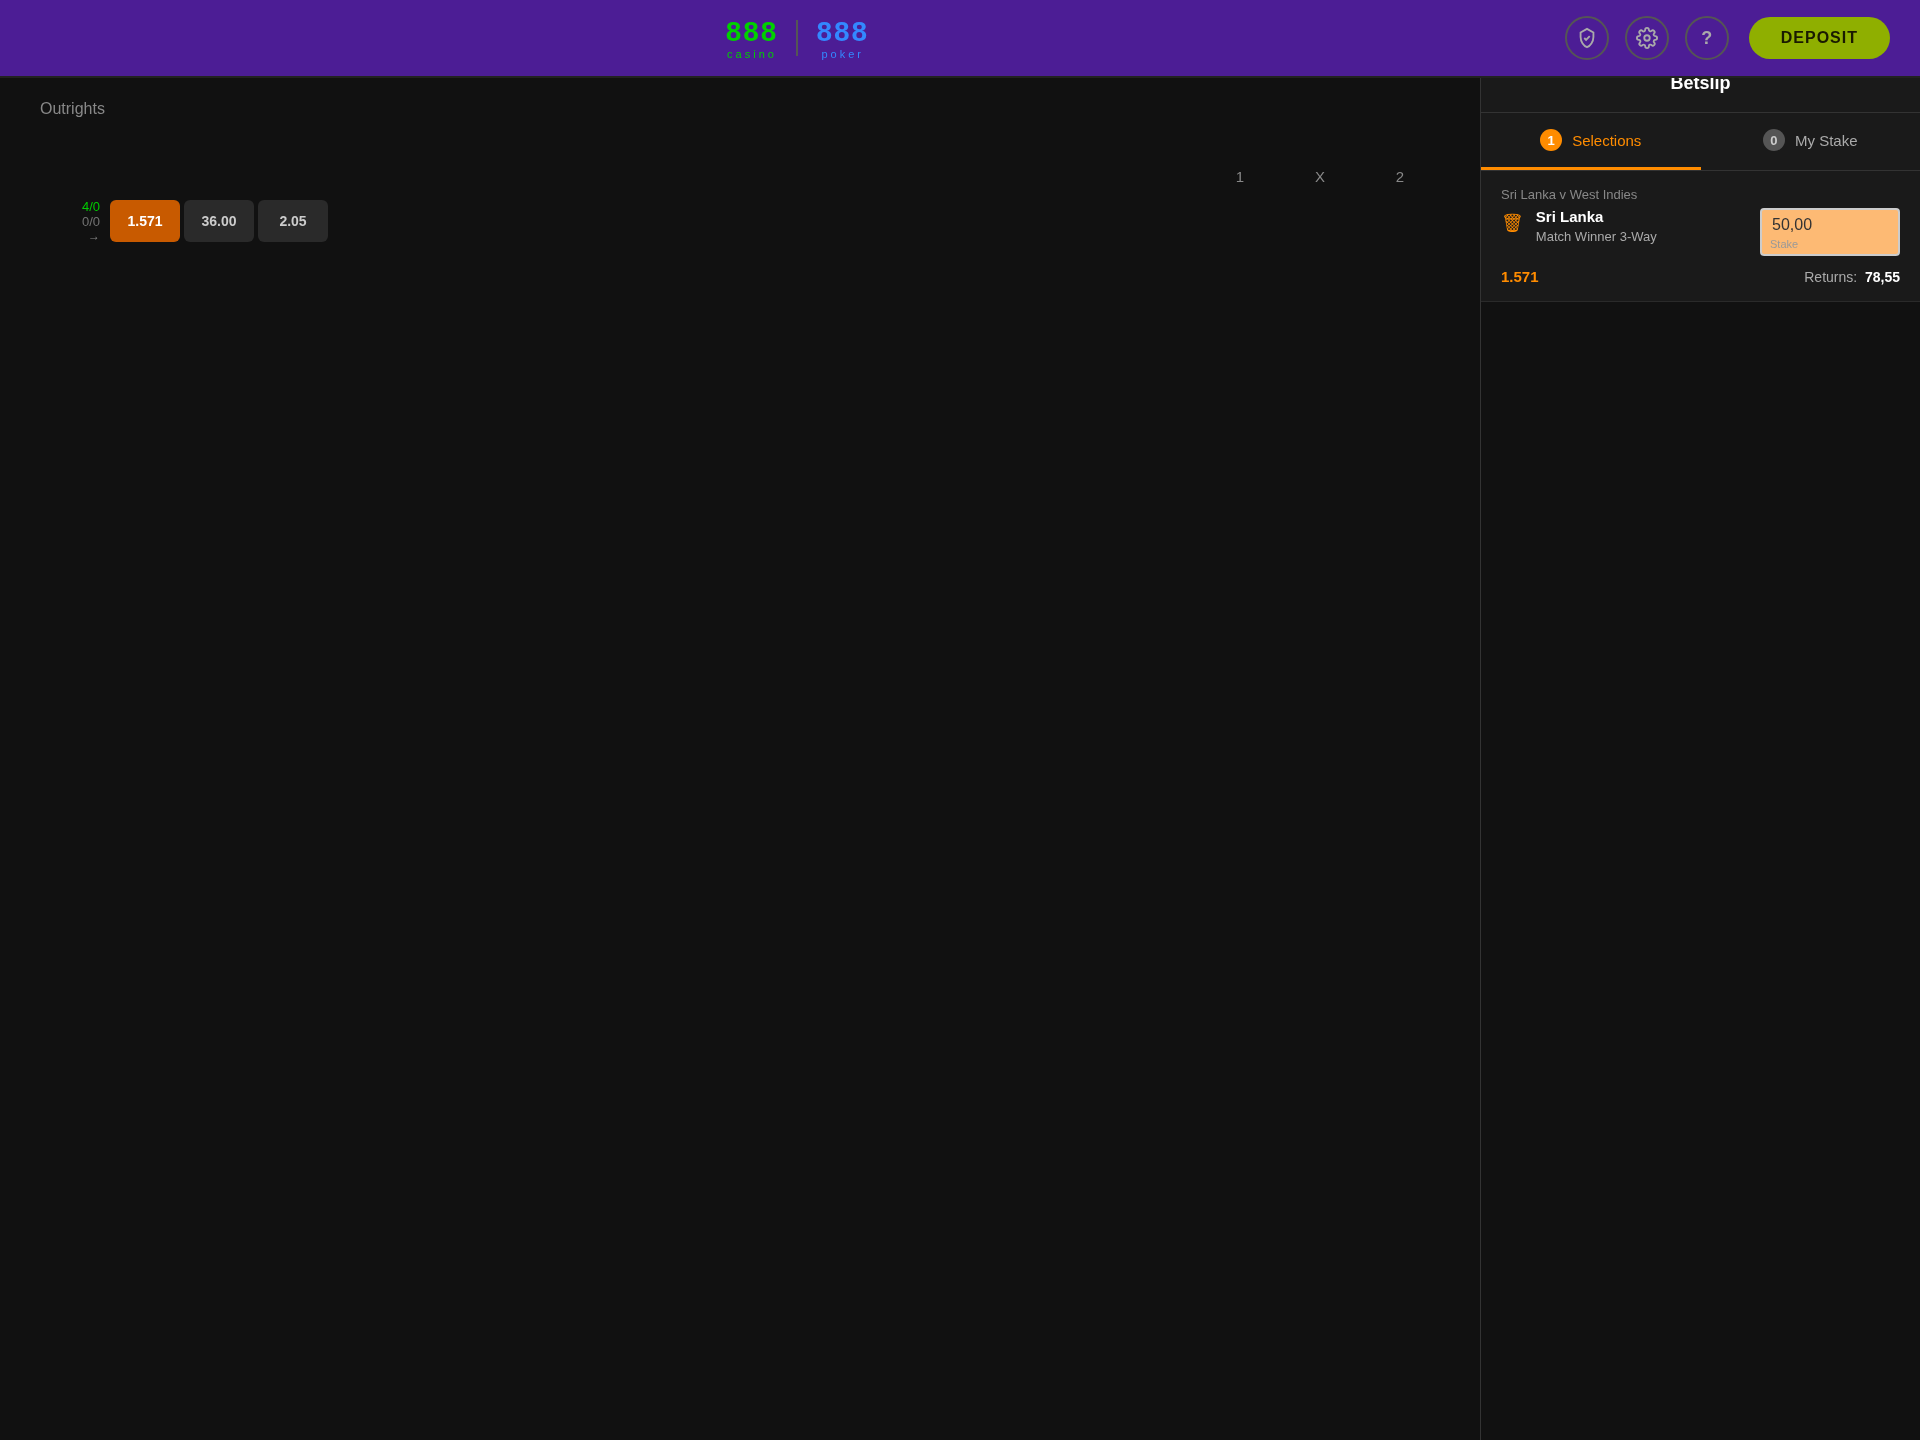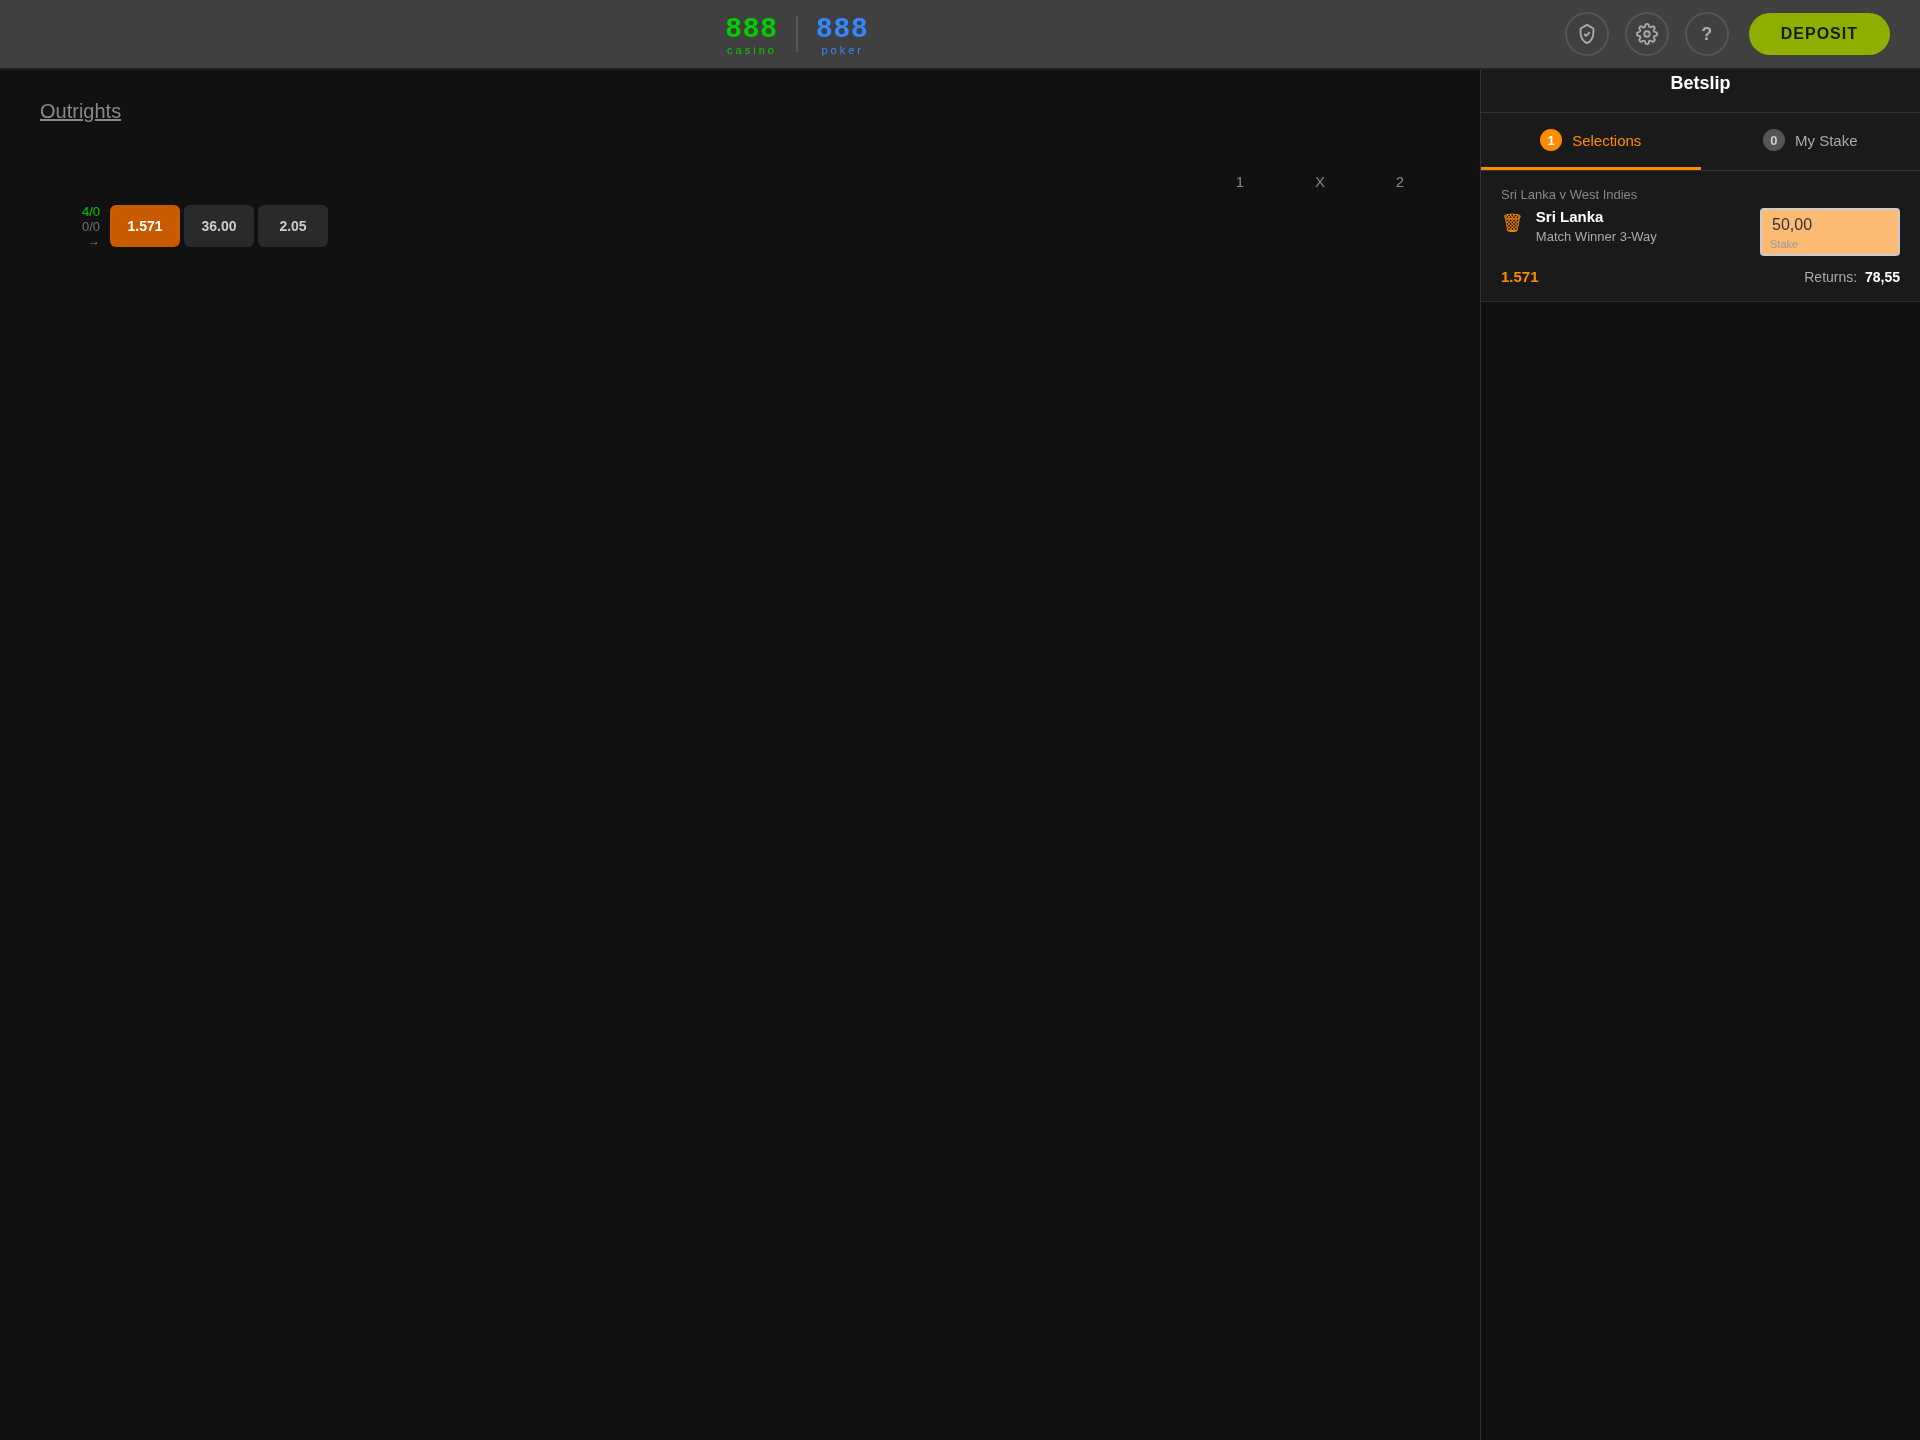--- a/index.html
+++ b/index.html
@@ -10,22 +10,22 @@
       width: 1920px;
       height: 1440px;
       overflow: hidden;
       position: relative;
     }
 
     
     .topnav {
       position: absolute;
       top: 0; left: 0; right: 0;
-      height: 70px;
-      background: #404040;
+      height: 78px;
+      background: #4c1d95;
       display: flex;
       align-items: center;
       justify-content: flex-end;
       padding: 0 30px;
       border-bottom: 2px solid #222;
       z-index: 100;
     }
     .logo-area {
       display: flex;
       align-items: center;
@@ -80,24 +80,23 @@
       background: #111;
       overflow: hidden;
     }
 
     
     .outrights-section {
       padding: 30px 40px;
       color: #888;
     }
     .outrights-label {
-      font-size: 20px;
+      font-size: 16px;
       color: #888;
       margin-bottom: 20px;
-      text-decoration: underline;
     }
 
     
     .match-table-header {
       display: flex;
       justify-content: flex-end;
       padding: 0 40px;
       margin-bottom: 6px;
     }
     .col-header {

